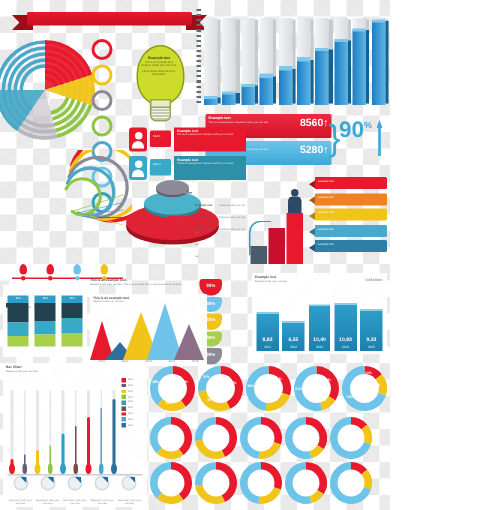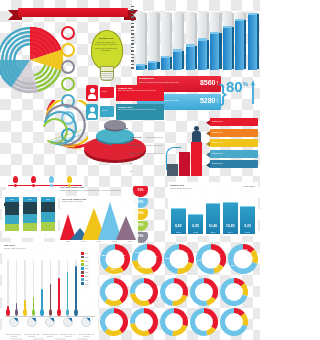--- a/index.html
+++ b/index.html
@@ -328,21 +328,21 @@
     <div class="vrow b">
       <div class="bar"></div>
       <div class="lab">
         <div class="tinyw" style="font-weight:bold;font-size:2.4px">Example text</div>
         <div class="tinyw" style="color:#e3f4fb;font-size:1.7px;line-height:2.1px">This is an example text. Replace it with your own text.</div>
       </div>
       <div class="num"><span>5280</span><span>↑</span></div>
     </div>
   </div>
   <div id="brace">}</div>
-  <div id="pct"><span>80</span><sup>%</sup></div>
+  <div id="pct"><span>90</span><sup>%</sup></div>
   <div id="pctarrow"></div>
 
   <div id="spiralarc">
     <svg width="88" height="74" viewBox="0 0 88 74">
       <g transform="translate(38,36)" fill="none" stroke-linecap="round">
         <path d="M26,9 A28,28 0 1 0 10,-26" stroke="#e8192c" stroke-width="2.6"></path>
         <path d="M22,8 A24,24 0 1 0 9,-22" stroke="#f0c419" stroke-width="2.4"></path>
         <path d="M18,7 A20,20 0 1 0 8,-18" stroke="#8c8a99" stroke-width="2.2"></path>
         <path d="M14,6 A16,16 0 1 0 7,-14" stroke="#4aa8c8" stroke-width="2.2"></path>
         <path d="M10,5 A12,12 0 1 0 6,-10" stroke="#8dc63f" stroke-width="2"></path>

